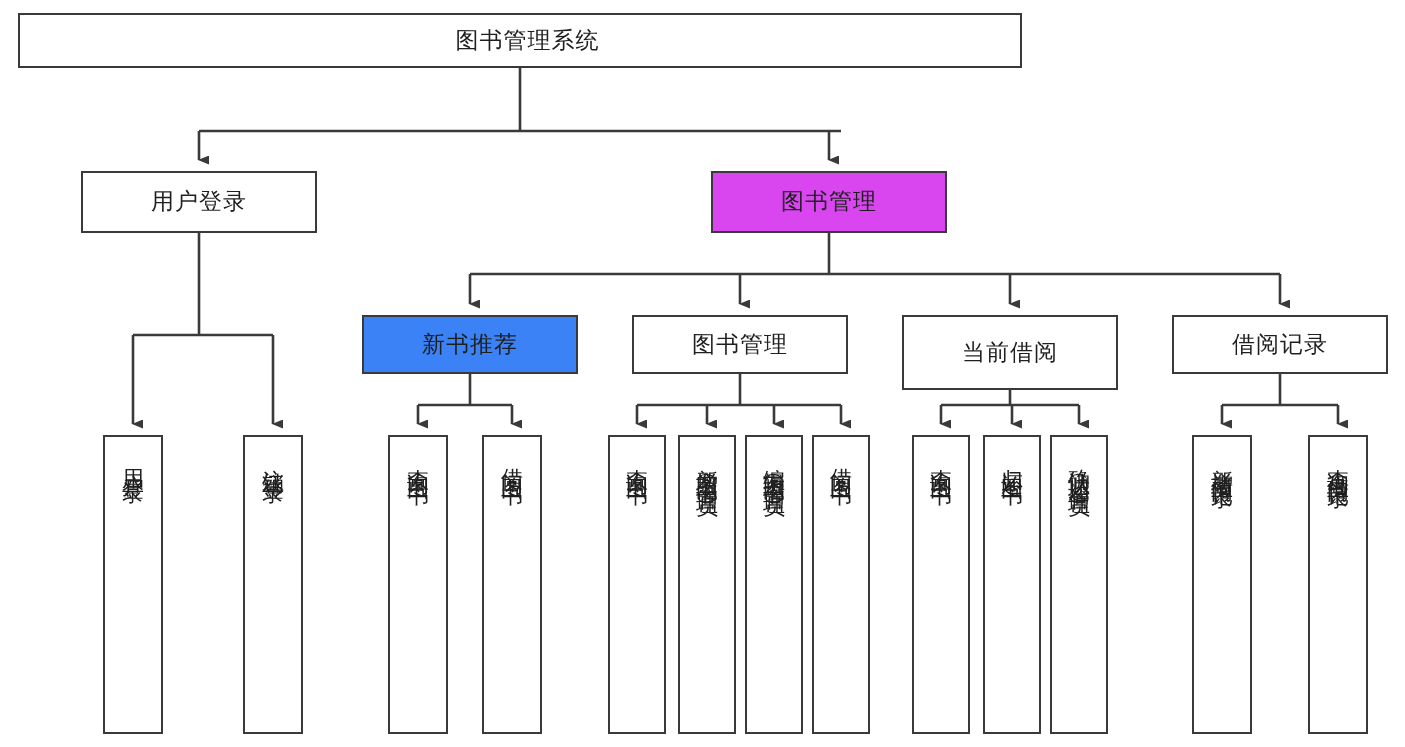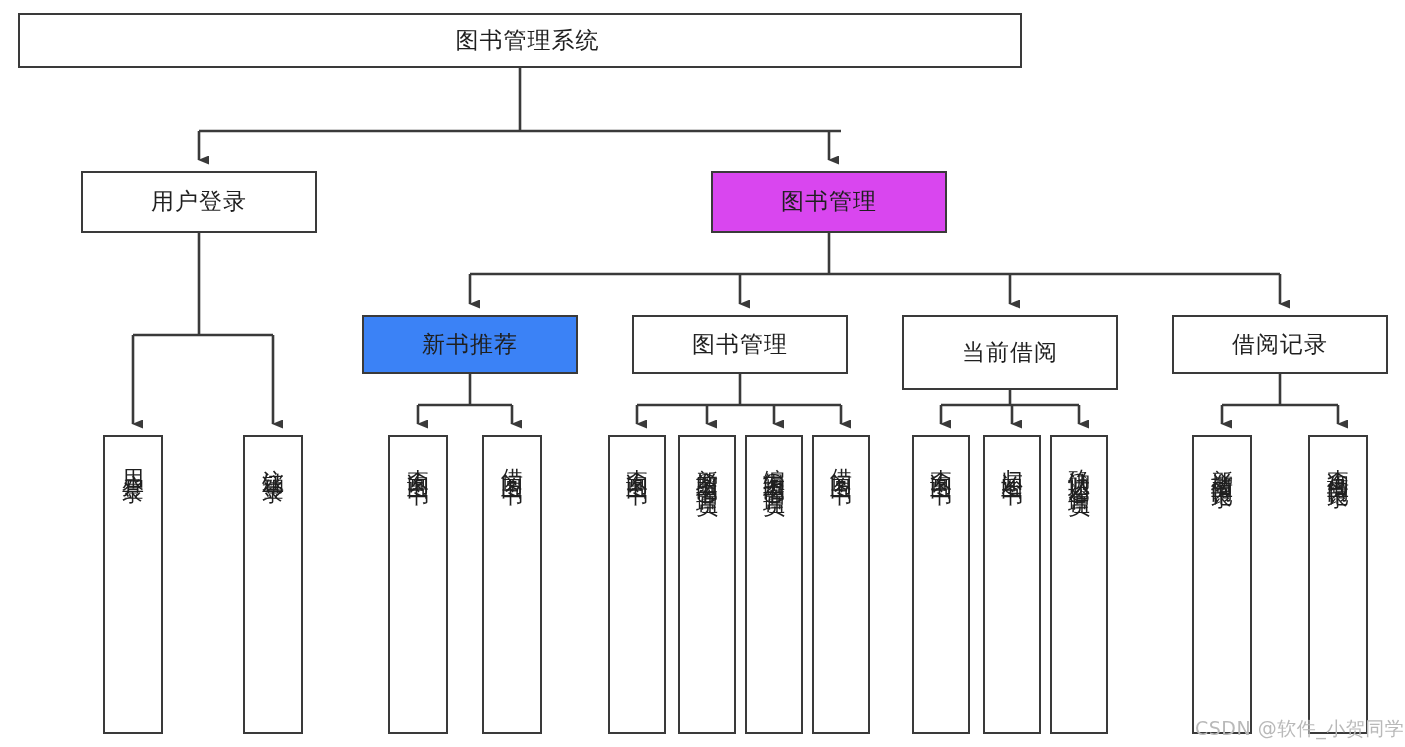--- a/index.html
+++ b/index.html
@@ -187,17 +187,14 @@
   <div class="node vert tall-label" style="left: 1050px; top: 435px; width: 58px; height: 299px; border-color: rgb(58, 58, 58); background: rgb(255, 255, 255);">
     <span class="node-label" style="color: rgb(31, 31, 31);">确认归还（管理员）</span>
   </div>
   <div class="node vert tall-label" style="left: 1192px; top: 435px; width: 60px; height: 299px; border-color: rgb(58, 58, 58); background: rgb(255, 255, 255);">
     <span class="node-label" style="color: rgb(31, 31, 31);">新增借阅记录</span>
   </div>
   <div class="node vert tall-label" style="left: 1308px; top: 435px; width: 60px; height: 299px; border-color: rgb(58, 58, 58); background: rgb(255, 255, 255);">
     <span class="node-label" style="color: rgb(31, 31, 31);">查询借阅记录</span>
   </div>
 
-  <div class="watermark" style="left: 1195px; top: 716px; color: rgb(185, 185, 185);">
-    <span>CSDN @软件_小贺同学</span>
-  </div>
 
 </div>
 
 </body></html>

